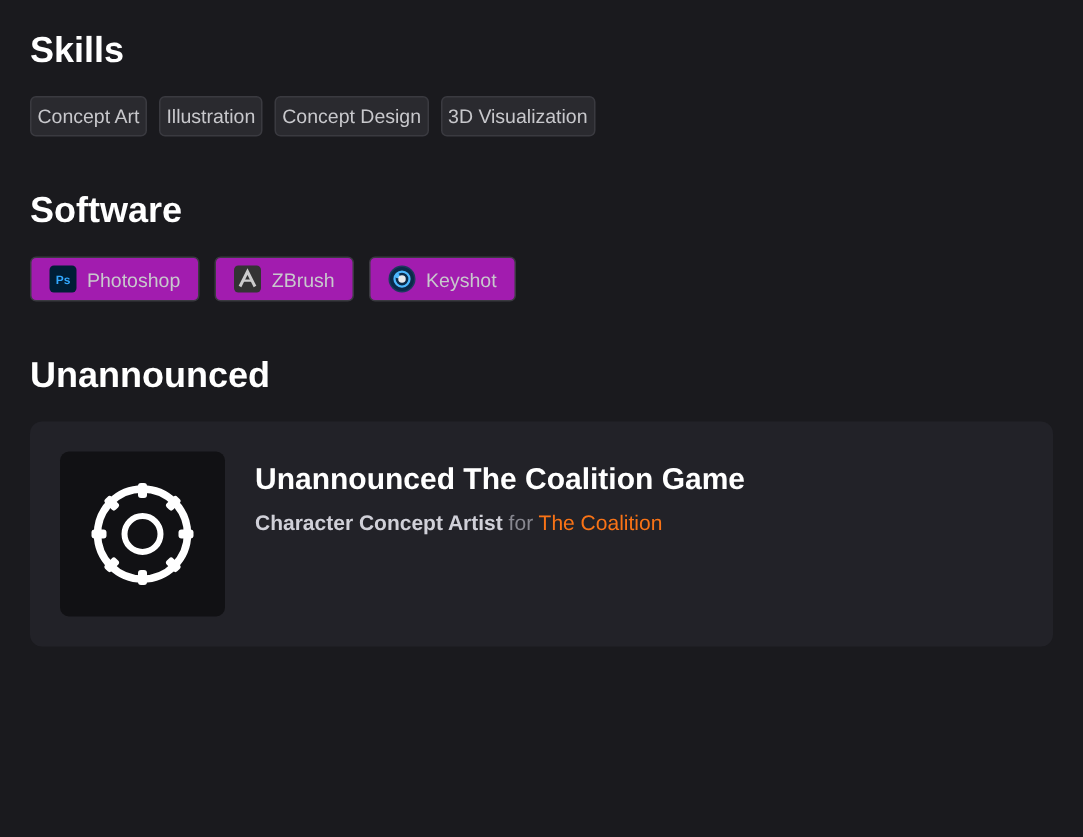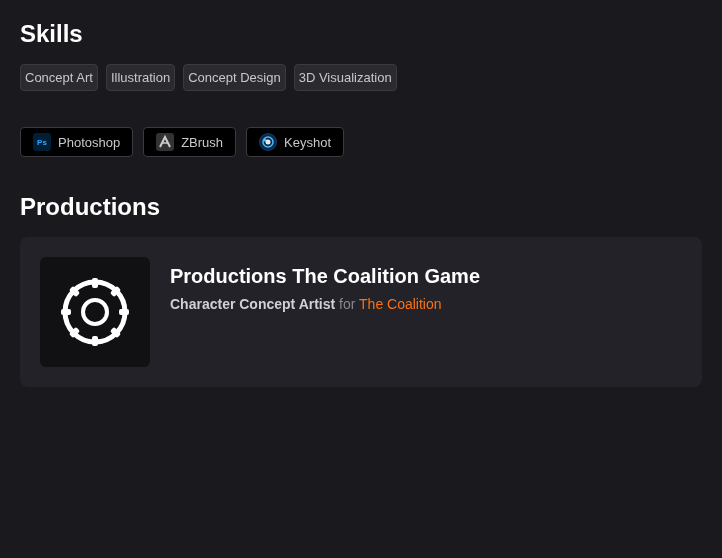--- a/index.html
+++ b/index.html
@@ -48,21 +48,21 @@
     .software-items {
       display: flex;
       flex-wrap: wrap;
       gap: 10px;
     }
 
     .software-item {
       display: flex;
       align-items: center;
       gap: 7px;
-      background-color: #000000;
+      background-color: #a21caf;
       border: 1px solid #3a3a40;
       border-radius: 4px;
       padding: 5px 12px;
       font-size: 13px;
       color: #c8c8cc;
     }
 
     .software-icon {
       width: 18px;
       height: 18px;
@@ -175,20 +175,21 @@
   <div class="tags-container">
 
   <span class="tag">Concept Art</span>
       <span class="tag">Illustration</span>
       <span class="tag">Concept Design</span>
       <span class="tag">3D Visualization</span>
     </div>
 </section>
 
 <section class="software-section">
+  <h2 class="section-title">Software</h2>
   <div class="software-items">
 
   <div class="software-item">
         <div class="software-icon ps-icon">Ps</div>
         <span>Photoshop</span>
       </div>
       <div class="software-item">
         <div class="software-icon zbrush-icon">
         <svg width="18" height="18" viewBox="0 0 18 18">
           <polyline points="4,14 9,4 14,14" fill="none" stroke="#ccc" stroke-width="2"></polyline>
@@ -205,38 +206,38 @@
           <circle cx="6" cy="7" r="1.5" fill="#4db8ff"></circle>
           <circle cx="9" cy="9" r="2.5" fill="white" opacity="0.9"></circle>
         </svg>
       </div>
         <span>Keyshot</span>
       </div>
     </div>
 </section>
 
 <section class="productions-section">
-  <h2 class="section-title">Productions</h2>
+  <h2 class="section-title">Unannounced</h2>
   <div class="production-card">
     <div class="production-logo">
 
       <svg viewBox="0 0 80 80">
         <circle cx="40" cy="40" r="30" fill="none" stroke="white" stroke-width="5"></circle>
         <g fill="white">
 
           <rect x="37" y="6" width="6" height="10" rx="2" transform="rotate(0 40 40)"></rect>
           <rect x="37" y="6" width="6" height="10" rx="2" transform="rotate(45 40 40)"></rect>
           <rect x="37" y="6" width="6" height="10" rx="2" transform="rotate(90 40 40)"></rect>
           <rect x="37" y="6" width="6" height="10" rx="2" transform="rotate(135 40 40)"></rect>
           <rect x="37" y="6" width="6" height="10" rx="2" transform="rotate(180 40 40)"></rect>
           <rect x="37" y="6" width="6" height="10" rx="2" transform="rotate(225 40 40)"></rect>
           <rect x="37" y="6" width="6" height="10" rx="2" transform="rotate(270 40 40)"></rect>
           <rect x="37" y="6" width="6" height="10" rx="2" transform="rotate(315 40 40)"></rect>
         </g>
         <circle cx="40" cy="40" r="12" fill="none" stroke="white" stroke-width="4"></circle>
       </svg>
     </div>
     <div class="production-info">
-      <div class="production-title">Productions The Coalition Game</div>
+      <div class="production-title">Unannounced The Coalition Game</div>
       <div class="production-role"><strong>Character Concept Artist</strong> <span class="for-text">for</span> <span class="company">The Coalition</span></div>
     </div>
   </div>
 </section>
 
 </body></html>

